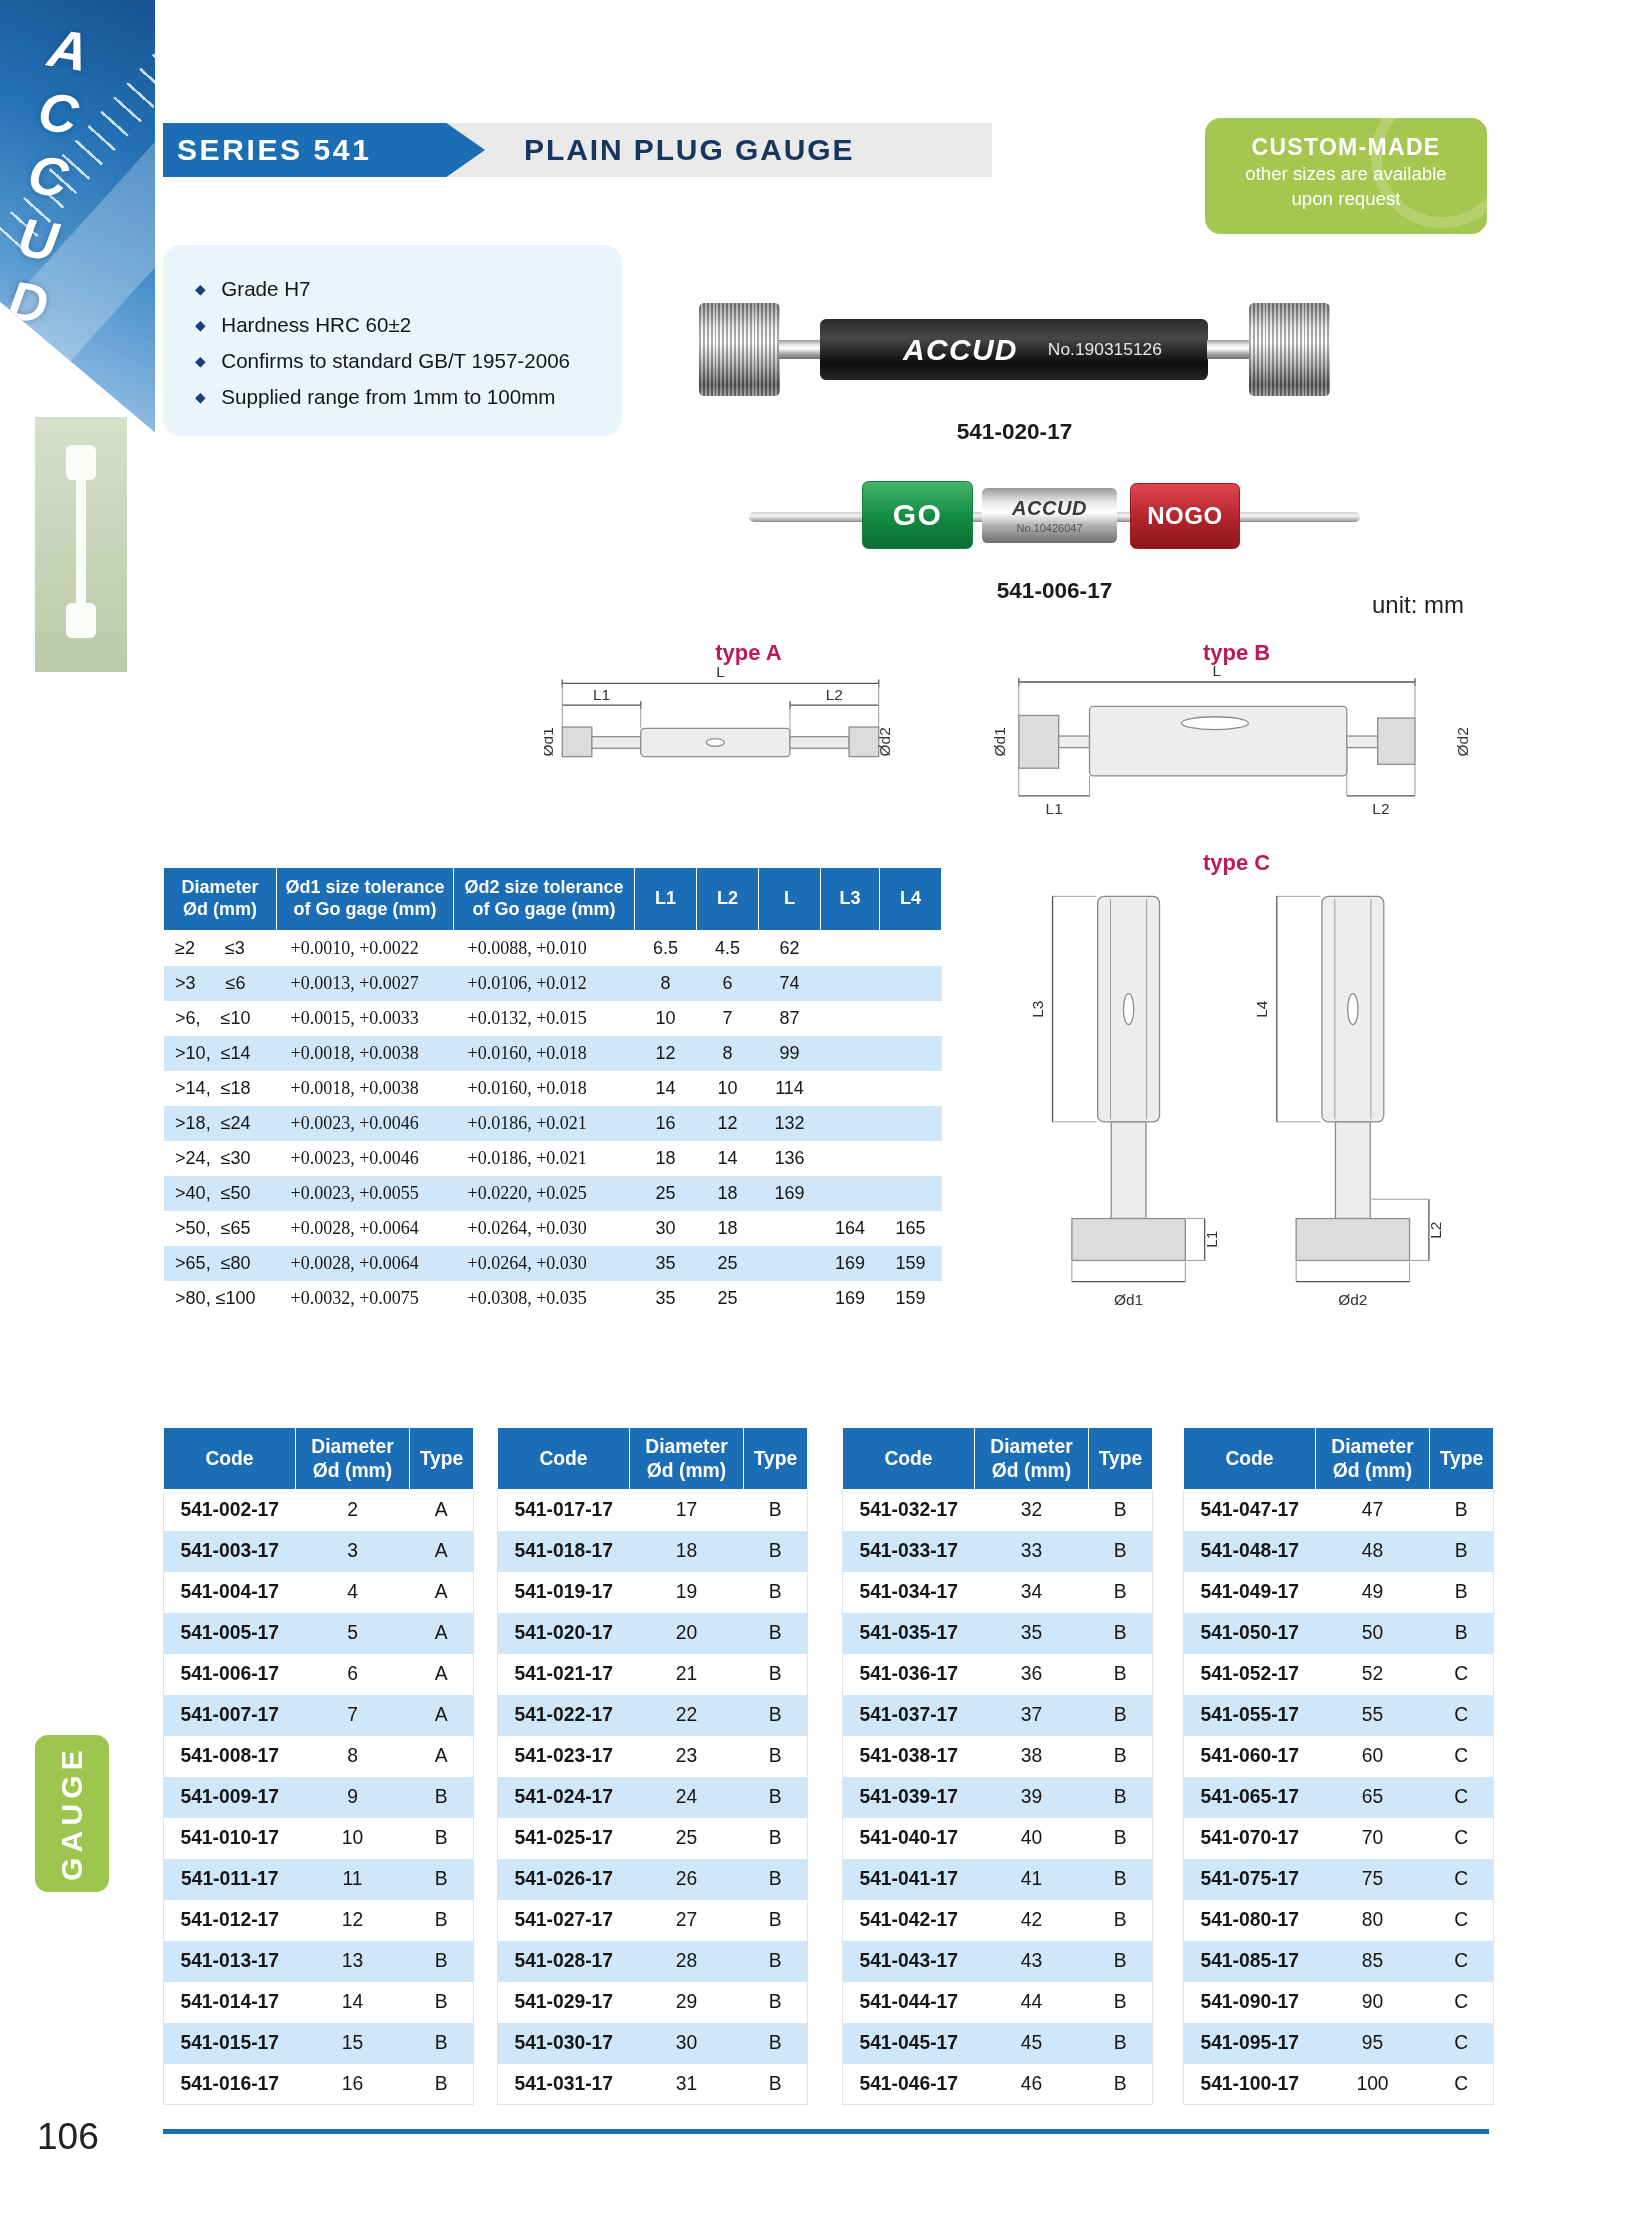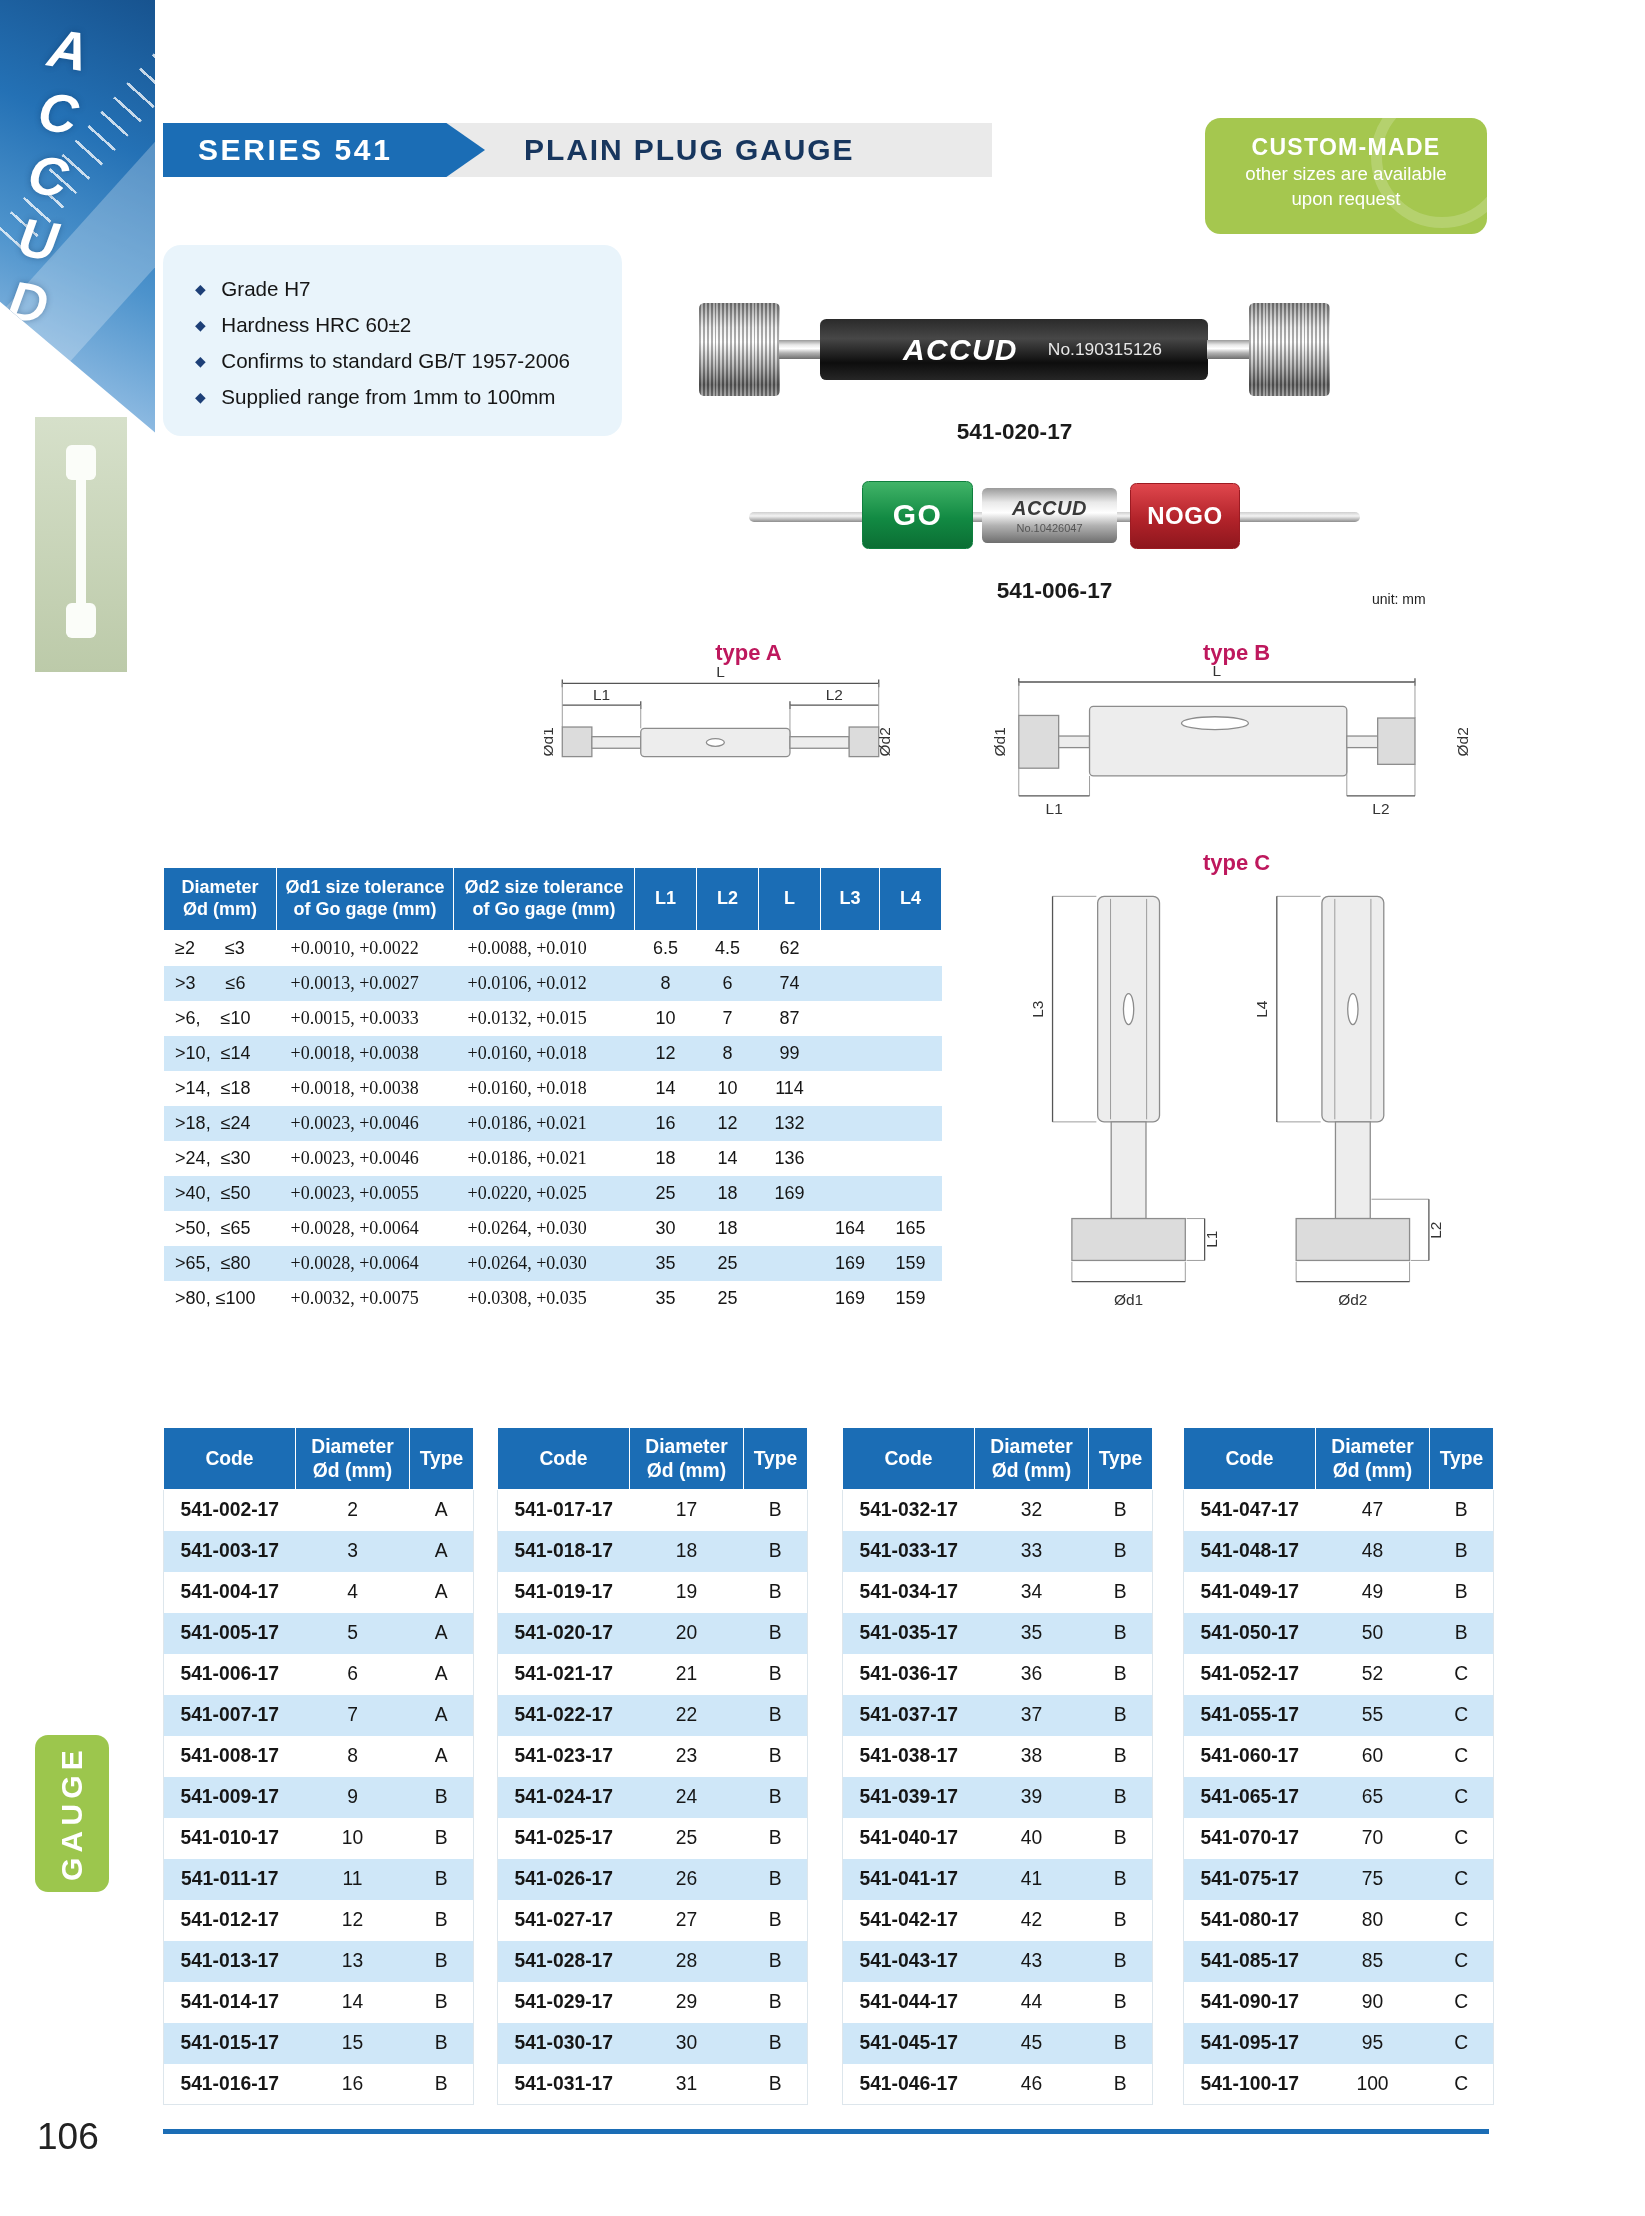--- a/index.html
+++ b/index.html
@@ -29,21 +29,21 @@
   .gauge-tab span { writing-mode:vertical-rl; transform:rotate(180deg); color:#fff; font-weight:700;
     font-size:30px; letter-spacing:5.2px; }
   .page-number { position:absolute; left:37px; top:2116px; font-size:37px; color:#222; }
 
   
   .banner-gray { position:absolute; left:163px; top:123px; width:829px; height:54px; background:#eaeaea;
     display:flex; align-items:center; }
   .banner-gray .title { margin-left:361px; font-weight:700; font-size:30px; letter-spacing:1.9px; color:#17365e; }
   .banner-blue { position:absolute; left:163px; top:123px; width:322px; height:54px; background:#1b6db5;
     display:flex; align-items:center; clip-path:polygon(0 0,88% 0,100% 50%,88% 100%,0 100%); }
-  .banner-blue .series { margin-left:35px; font-weight:700; font-size:30px; letter-spacing:2.6px; color:#fff; }
+  .banner-blue .series { margin-left:14px; font-weight:700; font-size:30px; letter-spacing:2.6px; color:#fff; }
   .custom-box { position:absolute; left:1205px; top:118px; width:282px; height:116px; background:#a5c74f;
     border-radius:15.5px; color:#fff; text-align:center; padding-top:15.5px; overflow:hidden; }
   .custom-box .t { font-weight:700; font-size:23px; letter-spacing:1.3px; position:relative; z-index:1; }
   .custom-box .s { font-size:18.7px; margin-top:2.6px; position:relative; z-index:1; }
   .custom-ghost { position:absolute; right:-26px; top:-32px; width:142px; height:142px; border:11.6px solid rgba(255,255,255,.18);
     border-radius:50%; }
 
   
   .features { position:absolute; left:163px; top:245px; width:459px; height:191px; background:#e9f4fb;
     border-radius:18px; padding:26px 0 0 32px; }
@@ -75,21 +75,21 @@
     display:flex; align-items:center; justify-content:center; color:#fff; font-weight:700; font-size:30px; letter-spacing:1.3px; }
   .g2-mid { position:absolute; left:233px; top:13px; width:135px; height:55px; border-radius:5.2px;
     display:flex; flex-direction:column; align-items:center; justify-content:center; }
   .g2-brand { font-style:italic; font-weight:800; font-size:20px; color:#3a3a3a; letter-spacing:0.6px; }
   .g2-serial { font-size:11px; color:#555; margin-top:1.3px; }
   .g2-nogo { position:absolute; left:381px; top:7.7px; width:110px; height:66px; border-radius:6.4px;
     background:linear-gradient(180deg,#e0474d 0%,#b2232a 55%,#8e161d 100%); border:1.9px solid #9c1b22;
     display:flex; align-items:center; justify-content:center; color:#fff; font-weight:700; font-size:24px; letter-spacing:0.6px; }
   .g2-label { position:absolute; left:749px; top:578px; width:611px; text-align:center; font-weight:700; font-size:22.6px; }
 
-  .unit-label { position:absolute; left:1372px; top:591px; font-size:14px; color:#222; }
+  .unit-label { position:absolute; left:1372px; top:591px; font-size:24px; color:#222; }
 
   
   .type-label { position:absolute; width:155px; text-align:center; font-weight:700; font-size:22px; color:#be185d; }
   .diag { position:absolute; }
   .diag .shape { fill:#ededed; stroke:#8c8c8c; stroke-width:2; }
   .diag .shade { fill:#dcdcdc; stroke:#8c8c8c; stroke-width:2; }
   .diag .hole { fill:#ffffff; stroke:#8c8c8c; stroke-width:2; }
   .diag .dim { stroke:#555; stroke-width:2; fill:none; }
   .diag .ext { stroke:#999; stroke-width:1.5; fill:none; }
   .diag text { font-family:"Liberation Sans", sans-serif; font-size:24px; fill:#333; }

